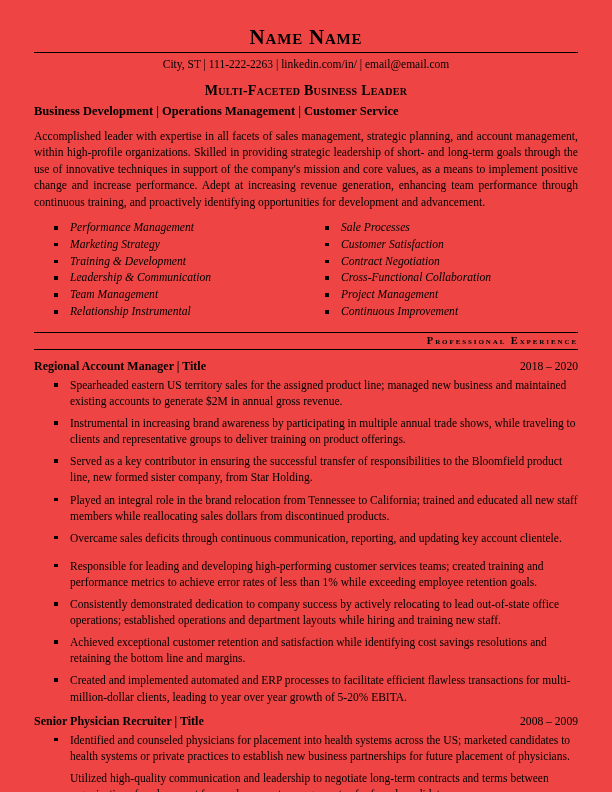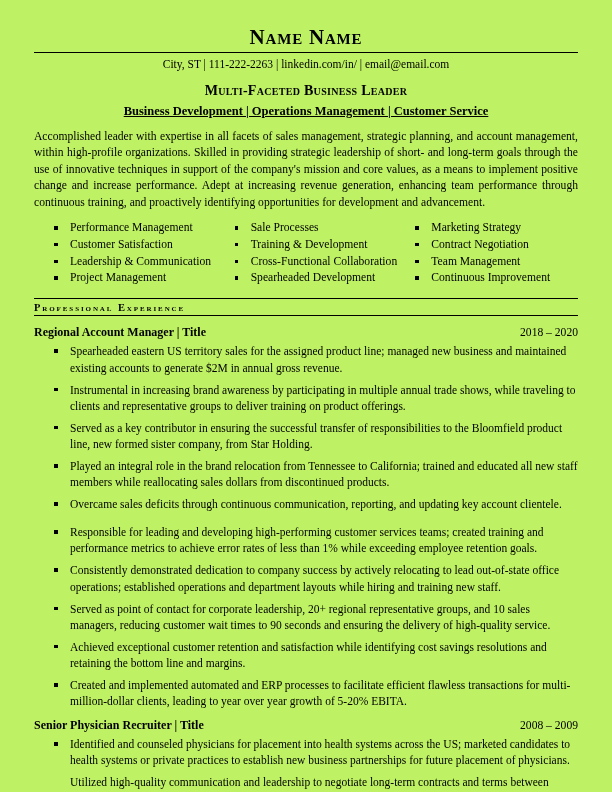--- a/index.html
+++ b/index.html
@@ -11,21 +11,21 @@
     width: 612px;
     height: 792px;
     font-family: "Liberation Serif", "DejaVu Serif", serif;
     color: #000000;
     overflow: hidden;
   }
   .page {
     position: relative;
     width: 612px;
     height: 792px;
-    background: #bef264;
+    background: #ef4444;
     box-sizing: border-box;
     padding: 0 34px;
   }
 
   
   .name {
     text-align: center;
     font-size: 21px;
     font-variant: small-caps;
     font-weight: bold;
@@ -46,43 +46,42 @@
   .headline {
     text-align: center;
     font-size: 14px;
     font-variant: small-caps;
     font-weight: bold;
     letter-spacing: 0.3px;
     padding-top: 11px;
     line-height: 1.2;
   }
   .subheadline {
-    text-align: center;
     font-size: 12.5px;
     font-weight: bold;
     padding-top: 4px;
     line-height: 1.2;
-    text-decoration: underline;
   }
 
   
   .summary {
     font-size: 11.6px;
     text-align: justify;
     line-height: 1.42;
     padding-top: 10px;
   }
 
   
   .skills {
     display: grid;
-    grid-template-columns: 1fr 1fr 1fr;
+    grid-template-columns: 1fr 1fr;
     padding-top: 9px;
     padding-left: 18px;
     column-gap: 16px;
+    font-style: italic;
   }
   .skill {
     font-size: 11.6px;
     line-height: 1.45;
     position: relative;
     padding-left: 18px;
   }
   .skill .sq {
     position: absolute;
     left: 2px;
@@ -90,21 +89,21 @@
     width: 3.6px;
     height: 3.6px;
     background: #000;
   }
 
   
   .section-head {
     margin-top: 11px;
     border-top: 1.2px solid #000;
     border-bottom: 1.2px solid #000;
-    text-align: left;
+    text-align: right;
     font-size: 10.5px;
     font-variant: small-caps;
     font-weight: bold;
     letter-spacing: 1.9px;
     padding: 1.5px 0 1.5px 0;
     line-height: 1.25;
   }
 
   
   .job {
@@ -167,21 +166,21 @@
       <div class="skill"><span class="sq"></span><span>Performance Management</span></div>
       <div class="skill"><span class="sq"></span><span>Sale Processes</span></div>
       <div class="skill"><span class="sq"></span><span>Marketing Strategy</span></div>
       <div class="skill"><span class="sq"></span><span>Customer Satisfaction</span></div>
       <div class="skill"><span class="sq"></span><span>Training &amp; Development</span></div>
       <div class="skill"><span class="sq"></span><span>Contract Negotiation</span></div>
       <div class="skill"><span class="sq"></span><span>Leadership &amp; Communication</span></div>
       <div class="skill"><span class="sq"></span><span>Cross-Functional Collaboration</span></div>
       <div class="skill"><span class="sq"></span><span>Team Management</span></div>
       <div class="skill"><span class="sq"></span><span>Project Management</span></div>
-      <div class="skill"><span class="sq"></span><span>Spearheaded Development</span></div>
+      <div class="skill"><span class="sq"></span><span>Relationship Instrumental</span></div>
       <div class="skill"><span class="sq"></span><span>Continuous Improvement</span></div>
     </div>
 
   <div class="section-head">Professional Experience</div>
 
   <div id="jobs-container">
       <div class="job">
         <div class="job-head">
           <div><span class="job-title">Regional Account Manager</span><span class="job-sep"> | Title</span></div>
           <div class="job-dates">2018 – 2020</div>
@@ -191,21 +190,21 @@
           <div class="bullet"><span class="sq"></span><span>Instrumental in increasing brand awareness by participating in multiple annual trade shows, while traveling to clients and representative groups to deliver training on product offerings.</span></div>
           <div class="bullet"><span class="sq"></span><span>Served as a key contributor in ensuring the successful transfer of responsibilities to the Bloomfield product line, new formed sister company, from Star Holding.</span></div>
           <div class="bullet"><span class="sq"></span><span>Played an integral role in the brand relocation from Tennessee to California; trained and educated all new staff members while reallocating sales dollars from discontinued products.</span></div>
           <div class="bullet"><span class="sq"></span><span>Overcame sales deficits through continuous communication, reporting, and updating key account clientele.</span></div>
         </div>
       </div>
       <div class="job">
         <div class="bullets">
           <div class="bullet"><span class="sq"></span><span>Responsible for leading and developing high-performing customer services teams; created training and performance metrics to achieve error rates of less than 1% while exceeding employee retention goals.</span></div>
           <div class="bullet"><span class="sq"></span><span>Consistently demonstrated dedication to company success by actively relocating to lead out-of-state office operations; established operations and department layouts while hiring and training new staff.</span></div>
-          <div class="bullet"><span class="sq"></span><span>Served as point of contact for corporate leadership, 20+ regional representative groups, and 10 sales managers, reducing customer wait times to 90 seconds and ensuring the delivery of high-quality service.</span></div>
+          <div class="bullet"><span class="sq"></span></div>
           <div class="bullet"><span class="sq"></span><span>Achieved exceptional customer retention and satisfaction while identifying cost savings resolutions and retaining the bottom line and margins.</span></div>
           <div class="bullet"><span class="sq"></span><span>Created and implemented automated and ERP processes to facilitate efficient flawless transactions for multi-million-dollar clients, leading to year over year growth of 5-20% EBITA.</span></div>
         </div>
       </div>
       <div class="job">
         <div class="job-head">
           <div><span class="job-title">Senior Physician Recruiter</span><span class="job-sep"> | Title</span></div>
           <div class="job-dates">2008 – 2009</div>
         </div>
         <div class="bullets">

